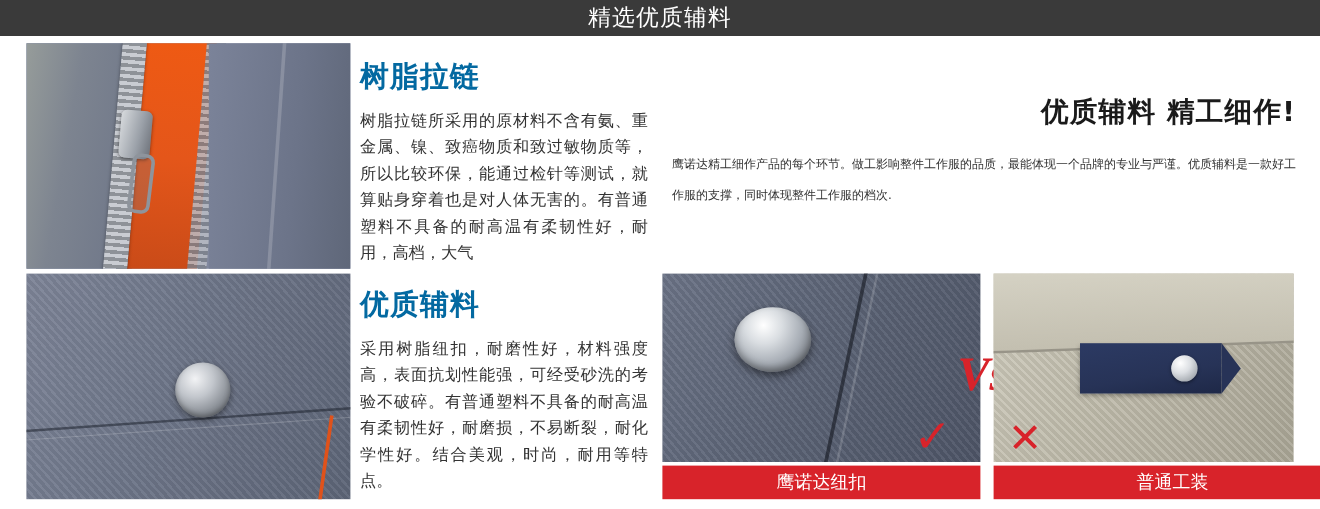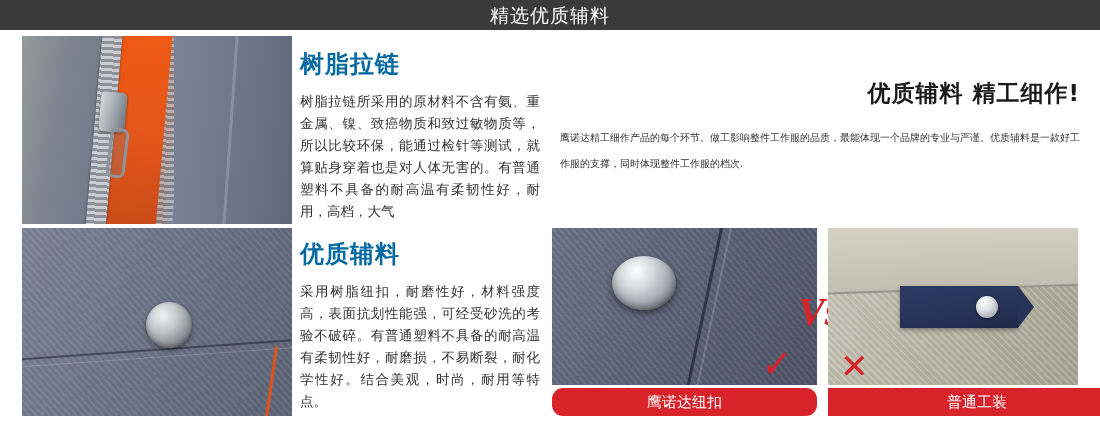--- a/index.html
+++ b/index.html
@@ -297,21 +297,21 @@
   .caption {
     position: absolute;
     height: 28px;
     line-height: 28px;
     text-align: center;
     color: #ffffff;
     font-size: 15px;
     background: #d8232a;
     font-family: "DejaVu Sans", "Liberation Sans", sans-serif;
   }
-  #caption-brand { left: 552px; top: 388px; width: 265px; border-radius: 11px; }
+  #caption-brand { left: 552px; top: 388px; width: 265px; }
   #caption-plain { left: 828px; top: 388px; width: 298px; }
 </style>
 </head>
 <body>
 
 <div id="page">
 
   <div class="header-bar"></div>
   <div class="header-title">精选优质辅料</div>
 

